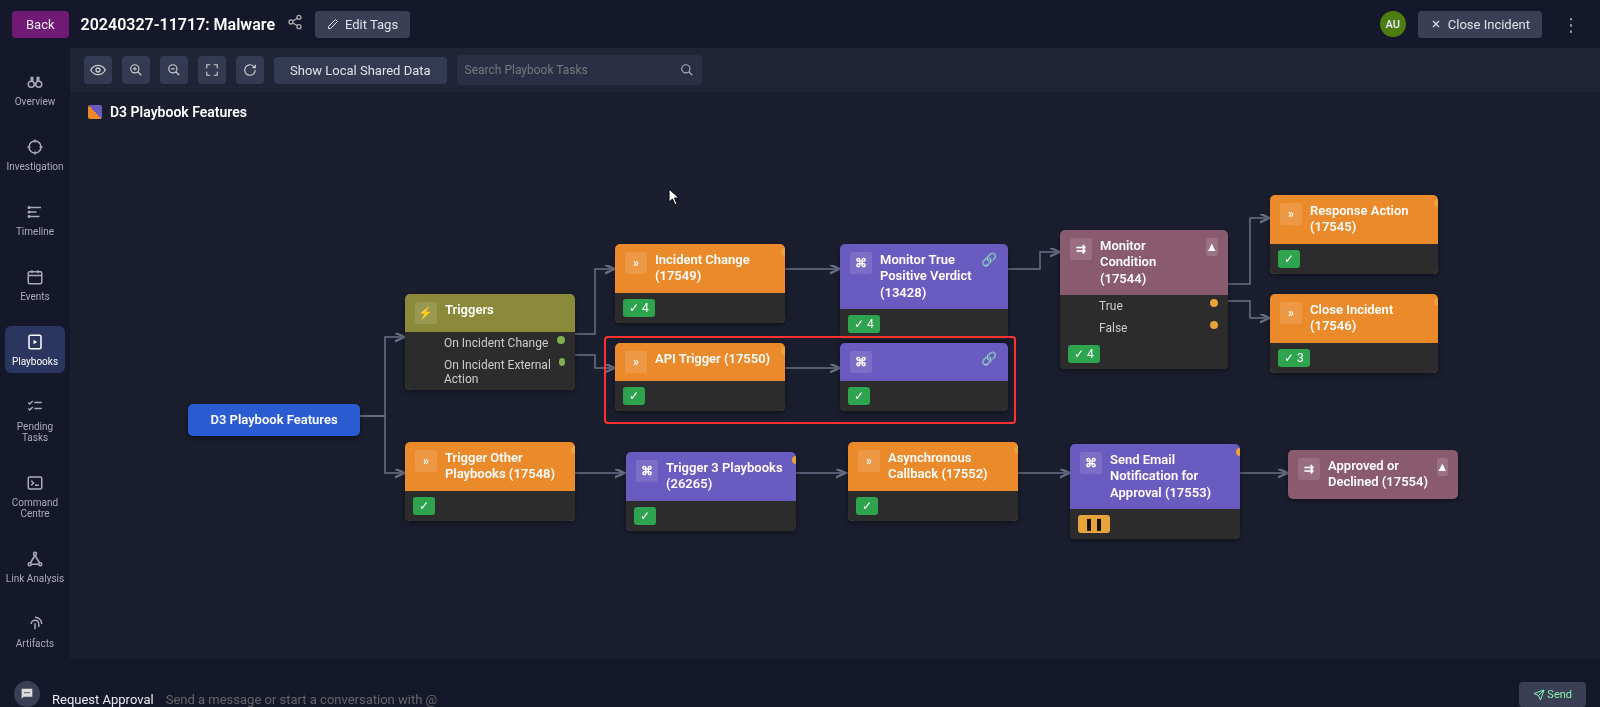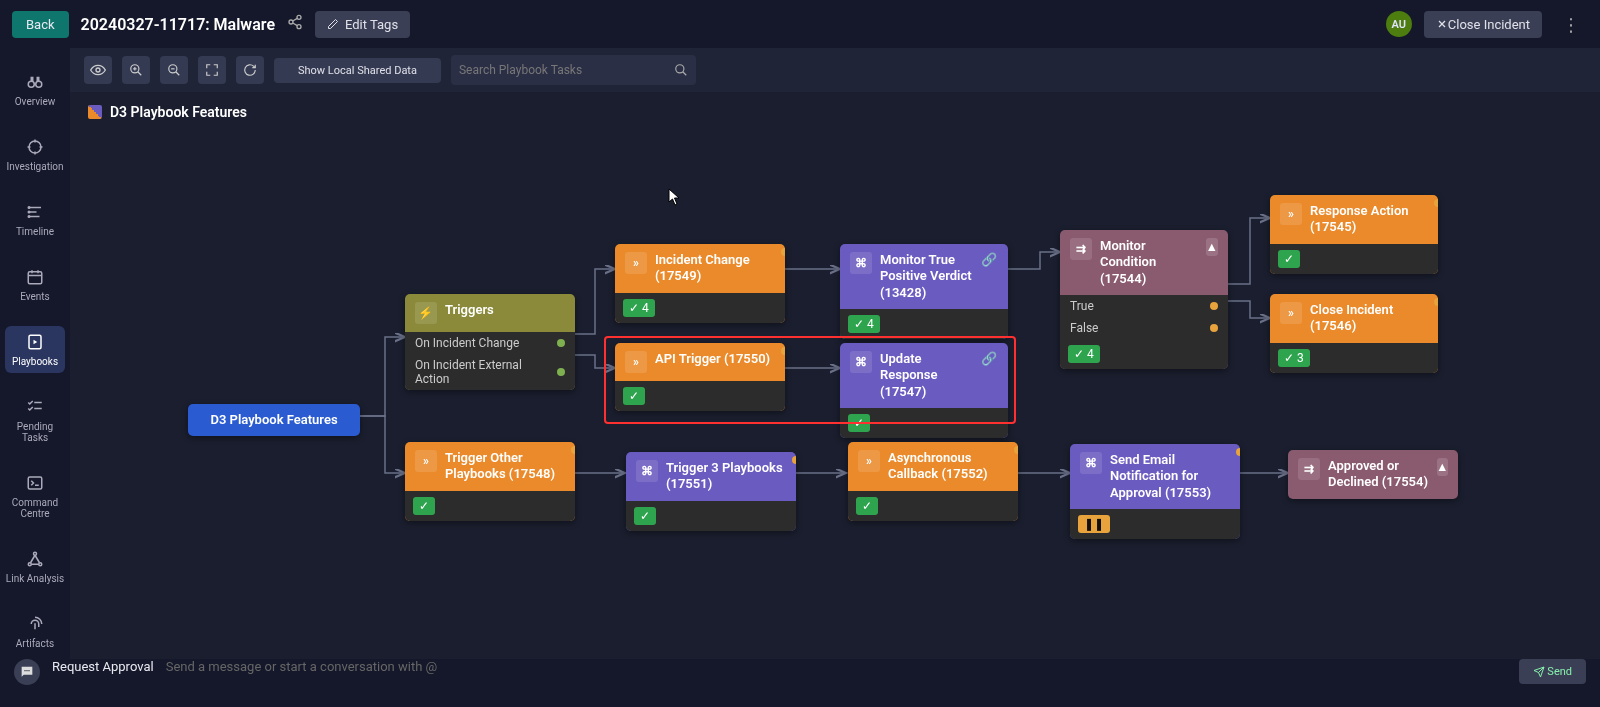--- a/index.html
+++ b/index.html
@@ -1,78 +1,78 @@
 <!DOCTYPE html>
 <html><head>
 <meta charset="utf-8">
 <style>
 * { margin:0; padding:0; box-sizing:border-box; font-family:-apple-system,Segoe UI,Roboto,sans-serif; }
 body { background:#1a1e2e; color:#d8dce6; width:1600px; height:707px; overflow:hidden; position:relative; }
 
 
 .topbar { height:48px; background:#15182a; display:flex; align-items:center; padding:0 12px; gap:12px; }
-.btn-back { background:#0f766e; color:#e8e8f0; border:none; padding:6px 14px; border-radius:4px; font-size:13px; cursor:pointer; }
+.btn-back { background:#701a75; color:#e8e8f0; border:none; padding:6px 14px; border-radius:4px; font-size:13px; cursor:pointer; }
 .title { color:#fff; font-size:16px; font-weight:600; }
 .share-icon { color:#aaa; cursor:pointer; }
 .btn-edittags { background:#3a3f55; color:#e0e0e8; border:none; padding:6px 12px; border-radius:4px; font-size:13px; cursor:pointer; display:flex; align-items:center; gap:6px; }
 .top-spacer { flex:1; }
 .avatar { background:#4d7c0f; color:#e0e4ff; width:26px; height:26px; border-radius:50%; display:flex; align-items:center; justify-content:center; font-size:11px; font-weight:600; }
-.btn-close { background:#3a3f55; color:#e0e0e8; border:none; padding:6px 12px; border-radius:4px; font-size:13px; cursor:pointer; display:flex; align-items:center; }
+.btn-close { background:#3a3f55; color:#e0e0e8; border:none; padding:6px 12px; border-radius:4px; font-size:13px; cursor:pointer; display:flex; align-items:center; gap:6px; }
 .kebab { color:#aaa; padding:0 8px; cursor:pointer; font-size:18px; }
 
 
 .leftnav { position:absolute; left:0; top:48px; bottom:48px; width:70px; background:#15182a; display:flex; flex-direction:column; align-items:center; padding-top:18px; gap:18px; }
 .nav-item { display:flex; flex-direction:column; align-items:center; gap:4px; color:#aab; cursor:pointer; width:60px; padding:6px 0; border-radius:6px; }
 .nav-item.active { background:#2a3560; color:#fff; }
 .nav-icon { width:20px; height:20px; display:flex; align-items:center; justify-content:center; }
 .nav-label { font-size:10px; text-align:center; line-height:1.1; }
 
 
 .toolbar { position:absolute; left:70px; right:0; top:48px; height:44px; background:#1f2436; display:flex; align-items:center; padding:0 14px; gap:10px; }
 .tbtn { width:28px; height:28px; background:#343a52; border-radius:4px; display:flex; align-items:center; justify-content:center; color:#ccc; cursor:pointer; font-size:13px; }
-.show-data { background:#343a52; padding:6px 24px; border-radius:4px; font-size:11px; color:#e0e0e8; cursor:pointer; }
+.show-data { background:#343a52; padding:6px 16px; border-radius:4px; font-size:13px; color:#e0e0e8; cursor:pointer; }
 .search-box { background:#2a2f45; border-radius:4px; width:245px; height:30px; display:flex; align-items:center; padding:8px 8px; }
 .search-box input { background:transparent; border:none; color:#ccc; font-size:12px; flex:1; outline:none; }
 .search-box input::placeholder { color:#777; }
 
 
 .canvas { position:absolute; left:70px; right:0; top:92px; bottom:48px; background:#1a1e2e; }
 .playbook-title-row { display:flex; align-items:center; gap:8px; padding:12px 18px; color:#fff; font-size:14px; font-weight:600; }
 .pt-icon { width:14px; height:14px; background:linear-gradient(45deg,#ea8a2b 50%,#6a5bc0 50%); border-radius:2px; }
 
 .node { position:absolute; border-radius:5px; overflow:hidden; box-shadow:0 2px 6px rgba(0,0,0,.4); }
 .node-head { padding:8px 10px; display:flex; align-items:flex-start; gap:8px; font-size:13px; font-weight:600; color:#fff; line-height:1.25; }
 .node-head.split { justify-content:space-between; }
 .node-ico { width:22px; height:22px; flex:0 0 22px; background:rgba(255,255,255,.12); border-radius:3px; display:flex; align-items:center; justify-content:center; font-size:12px; }
 .node-foot { background:#2c2c2c; height:30px; display:flex; align-items:center; padding:0 8px; }
 .badge { background:#2fa44f; color:#fff; border-radius:3px; padding:2px 6px; font-size:12px; display:flex; align-items:center; gap:3px; }
 .badge.pause { background:#e8a33c; color:#111; }
 .cond-rows { background:#2c2c2c; font-size:12px; }
-.cond-row { padding:4px 10px; display:flex; justify-content:space-between; align-items:center; color:#ccc; }
+.cond-row { padding:4px 10px; display:flex; justify-content:space-between; color:#ccc;margin-left:29px; }
 .dot { width:8px; height:8px; border-radius:50%; background:#e8a33c; }
 .dot.green { background:#7fb04f; }
 
 .c-orange { background:#ea8a2b; }
 .c-purple { background:#6a5bc0; }
 .c-mauve  { background:#8a5a6f; }
 .c-olive  { background:#8a8a3a; }
 .c-blue   { background:#2a5bd0; }
 
 
 svg.wires { position:absolute; inset:0; width:100%; height:100%; pointer-events:none; }
 svg.wires path { stroke:#6a7088; stroke-width:1.5; fill:none; marker-end:url(#arrow); }
 
 
 .highlight { position:absolute; border:2px solid #ff3030; border-radius:4px; pointer-events:none; }
 
 
 .cursor { position:absolute; width:14px; height:18px; pointer-events:none; }
 
 
-.bottombar { position:absolute; left:0; right:0; bottom:0; height:48px; background:#15182a; display:flex; align-items:flex-start; padding:0 14px; gap:12px; }
+.bottombar { position:absolute; left:0; right:0; bottom:0; height:48px; background:#15182a; display:flex; align-items:flex-end; padding:0 14px; gap:12px; }
 .chat-ico { width:26px; height:26px; background:#3a3f55; border-radius:50%; display:flex; align-items:center; justify-content:center; color:#ddd; }
 .req-approval { color:#e8e8f0; font-size:13px; }
 .msg-input { flex:1; background:transparent; border:none; color:#ccc; font-size:13px; outline:none; }
 .msg-input::placeholder { color:#666; }
 .btn-send { background:#3a3f55; color:#86efac; border:none; padding:6px 14px; border-radius:4px; font-size:11px; cursor:pointer; display:flex; align-items:center; gap:2px; }
 </style>
 </head>
 <body>
 
 <div class="topbar">
@@ -395,21 +395,20 @@
     <div class="node-foot">
         <span class="badge">✓</span>
       </div>
     <span class="dot" style="position:absolute;right:-4px;top:4px;"></span>
   </div>
 
   <div class="node c-purple" style="left:770px; top:251px; width:168px;">
     <div class="node-head split">
         <div style="display:flex;gap:8px;align-items:flex-start;">
           <span class="node-ico">⌘</span>
-          <span>Update Response (17547)</span>
         </div>
         <span>🔗</span>
       </div>
     <div class="node-foot">
         <span class="badge">✓</span>
       </div>
   </div>
 
   <div class="highlight" style="left:534px; top:244px; width:412px; height:88px;"></div>
 
@@ -420,21 +419,21 @@
       </div>
     <div class="node-foot">
         <span class="badge">✓</span>
       </div>
     <span class="dot" style="position:absolute;right:-4px;top:4px;"></span>
   </div>
 
   <div class="node c-purple" style="left:556px; top:360px; width:170px;">
     <div class="node-head">
         <span class="node-ico">⌘</span>
-        <span>Trigger 3 Playbooks (17551)</span>
+        <span>Trigger 3 Playbooks (26265)</span>
       </div>
     <div class="node-foot">
         <span class="badge">✓</span>
       </div>
     <span class="dot" style="position:absolute;right:-4px;top:4px;"></span>
   </div>
 
   <div class="node c-orange" style="left:778px; top:350px; width:170px;">
     <div class="node-head">
         <span class="node-ico">»</span>

